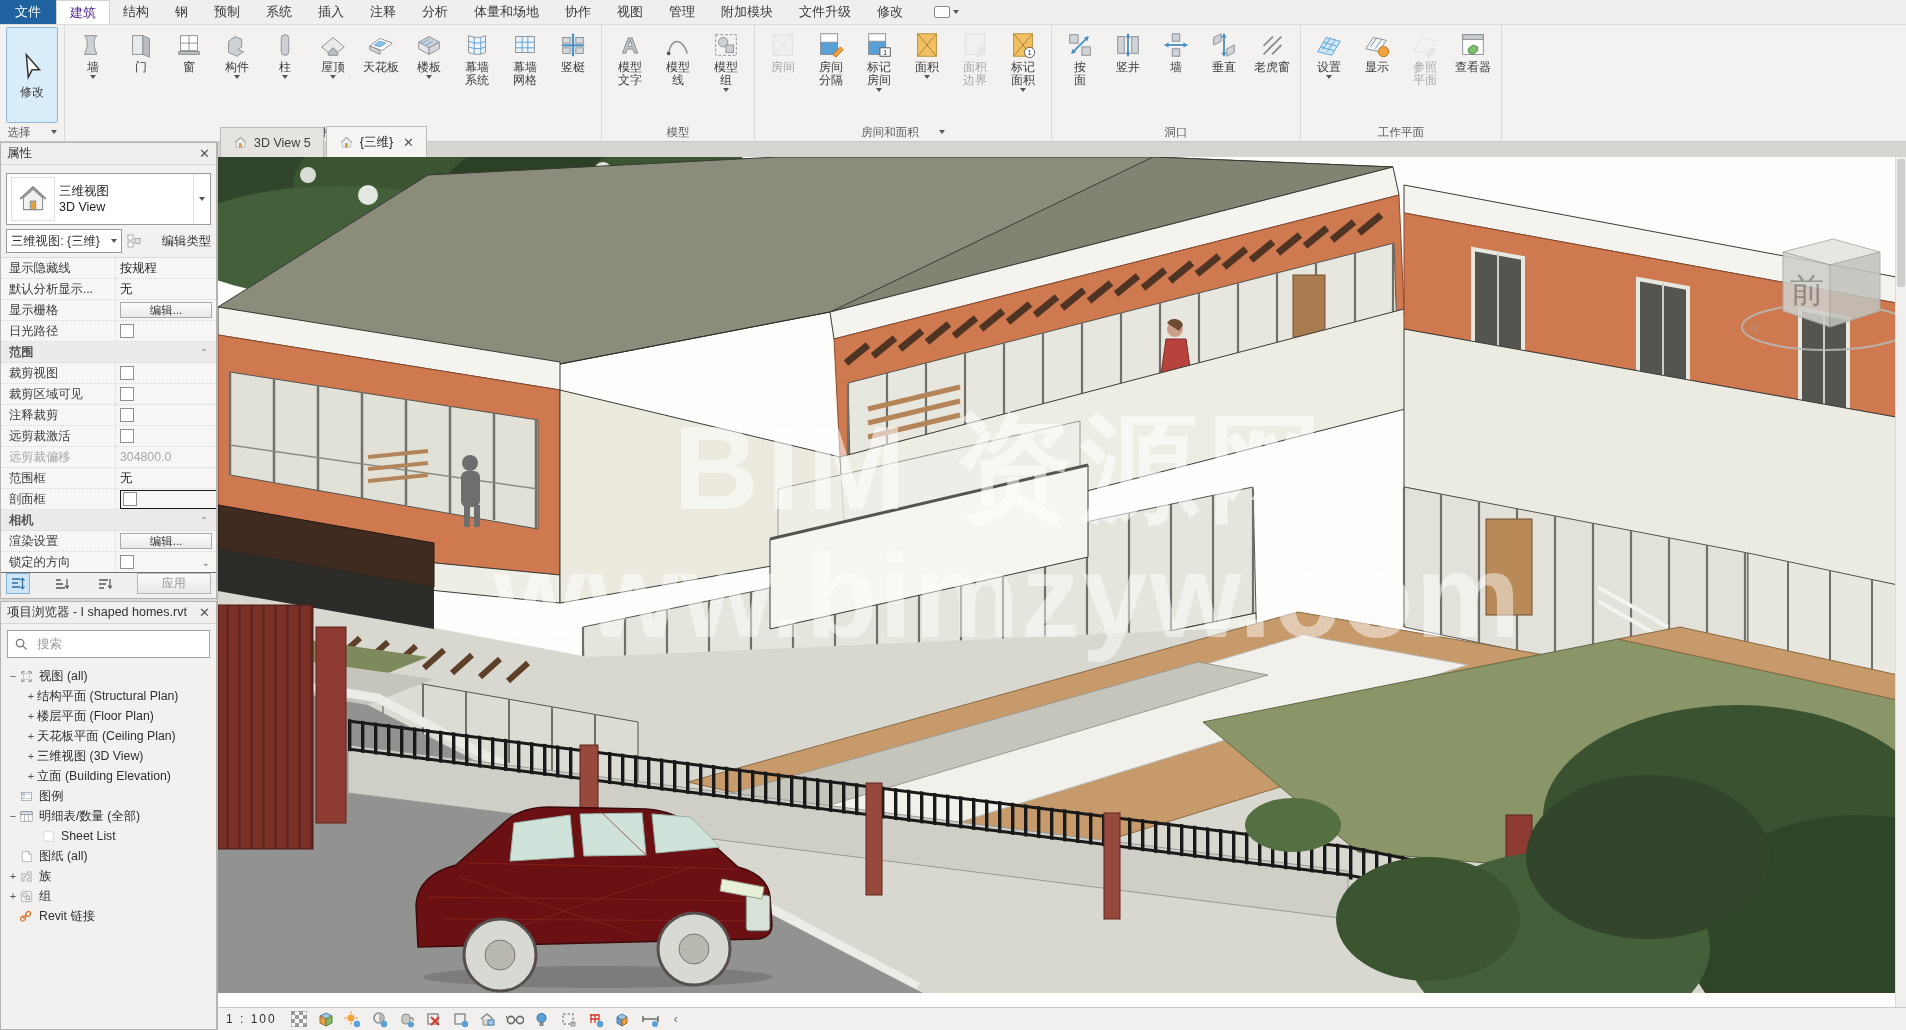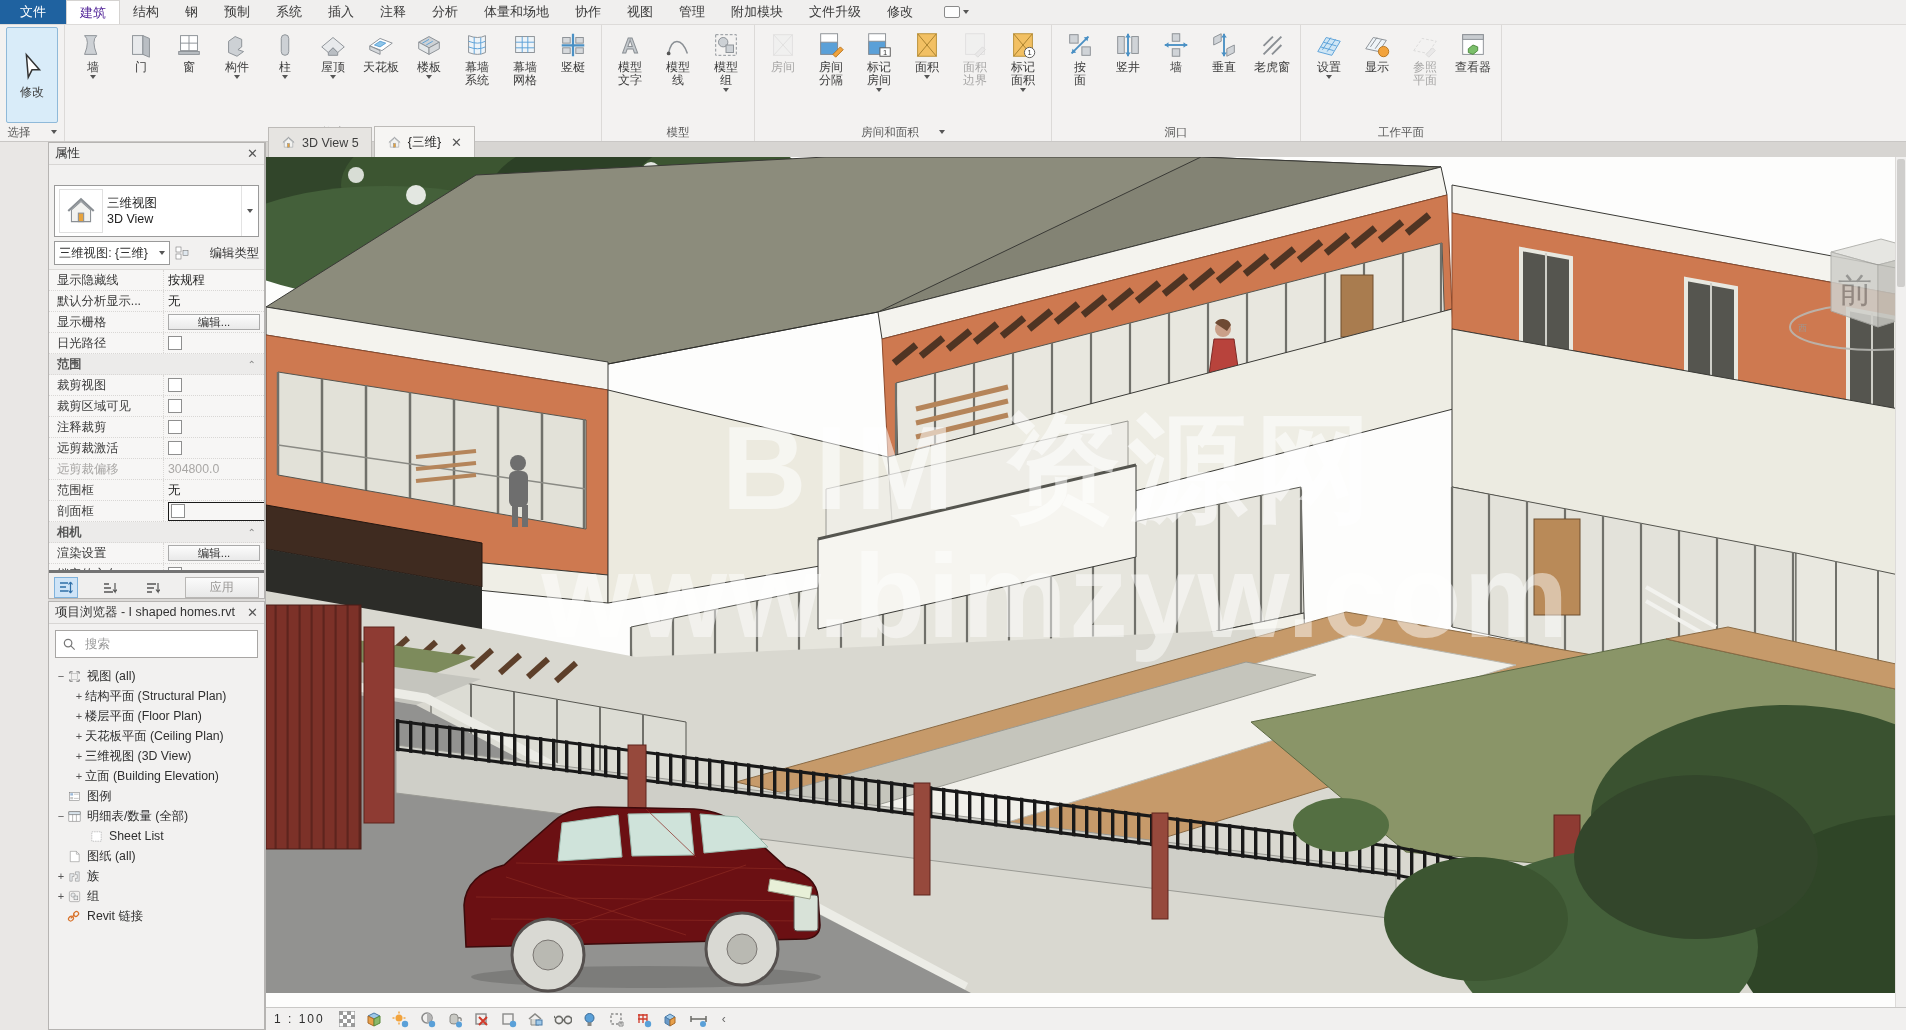--- a/index.html
+++ b/index.html
@@ -3,21 +3,21 @@
 <meta charset="utf-8">
 <style>
   html,body{margin:0;padding:0;}
   body{width:1906px;height:1030px;overflow:hidden;background:#e9e7e5;
        font-family:"Liberation Sans","DejaVu Sans",sans-serif;font-size:12px;color:#333;
        -webkit-font-smoothing:antialiased;}
   .app{width:1906px;height:1030px;display:flex;flex-direction:column;}
 
   
   .menubar{height:24px;background:#f0efee;display:flex;align-items:stretch;border-bottom:1px solid #dddbd9;}
-  .filebtn{width:66px;background:#1f62a0;color:#fff;display:flex;align-items:center;justify-content:center;font-size:13px;}
+  .filebtn{width:56px;background:#1f62a0;color:#fff;display:flex;align-items:center;justify-content:center;font-size:13px;}
   .mtab{padding:0 13px;display:flex;align-items:center;font-size:13px;color:#3b3b3b;cursor:default;}
   .mtab.active{background:#fff;border:1px solid #d5d3d1;border-bottom:none;color:#4c1d95;}
   .mcollapse{margin-left:10px;display:flex;align-items:center;gap:3px;padding:0 8px;color:#666;}
   .mcollapse .box{width:14px;height:10px;border:1px solid #8a8a8a;border-radius:2px;background:#fdfdfd;}
   .tri{width:0;height:0;border-left:3.5px solid transparent;border-right:3.5px solid transparent;border-top:4px solid #555;}
 
   
   .ribbon{height:116px;background:#f3f2f1;display:flex;align-items:stretch;border-bottom:1px solid #c9c7c5;}
   .rgroup{display:flex;flex-direction:column;border-right:1px solid #dcdad8;padding:2px 4px 0 4px;}
   .rtools{flex:1;display:flex;align-items:flex-start;}
@@ -27,49 +27,49 @@
   .tlabel{margin-top:1px;font-size:12px;line-height:13px;text-align:center;white-space:pre-line;color:#3c3c3c;}
   .tool .caret{margin:1px auto 2px;}
   .caret{width:0;height:0;border-left:3.5px solid transparent;border-right:3.5px solid transparent;border-top:4px solid #555;}
   .tool.dis{filter:grayscale(1);opacity:.42;}
   .selpanel{display:flex;flex-direction:column;border-right:1px solid #dcdad8;padding:2px 6px 0 6px;}
   .modbtn{width:50px;flex:1;background:#d9ecf9;border:1px solid #8fb9d9;border-radius:2px;
           display:flex;flex-direction:column;align-items:center;justify-content:center;gap:3px;}
   .modbtn .tlabel{font-size:12px;}
 
   
-  .main{flex:1;display:flex;min-height:0;padding-left:48px;}
+  .main{flex:1;display:flex;min-height:0;}
   .leftcol{width:217px;flex:none;display:flex;flex-direction:column;background:#dcdad8;}
 
   .panel{background:#f2f1f0;border:1px solid #b6b4b2;display:flex;flex-direction:column;min-height:0;}
   .ptitle{height:21px;flex:none;display:flex;align-items:center;padding:0 6px;font-size:12.5px;color:#333;background:#f0efee;border-bottom:1px solid #d8d6d4;}
   .ptitle .x{margin-left:auto;color:#555;font-size:13px;line-height:1;}
   .props{height:455px;flex:none;}
-  .typebox{margin:20px 5px 2px 5px;height:50px;background:#fff;border:1px solid #9a9a9a;display:flex;align-items:center;}
+  .typebox{margin:8px 5px 2px 5px;height:50px;background:#fff;border:1px solid #9a9a9a;display:flex;align-items:center;}
   .typebox .hico{width:42px;height:42px;margin:0 4px;flex:none;border:1px solid #e0e0e0;display:flex;align-items:center;justify-content:center;}
   .typebox .tname{flex:1;font-size:12.5px;line-height:16px;color:#222;}
   .typebox .chev{width:16px;align-self:stretch;display:flex;align-items:center;justify-content:center;border-left:1px solid #e3e3e3;}
   .selrow{margin:2px 5px;height:24px;display:flex;align-items:center;gap:4px;}
   .selbox{flex:1;height:22px;background:#fff;border:1px solid #9a9a9a;display:flex;align-items:center;padding:0 4px;font-size:12.3px;}
   .selbox .chev{margin-left:auto;}
   .edittype{display:flex;align-items:center;gap:20px;font-size:12.3px;color:#333;white-space:nowrap;}
   .pgrid{flex:1;margin:2px 0 0 0;background:#f7f6f5;overflow:hidden;position:relative;border-top:1px solid #dcdad8;}
   .prow{height:20px;display:flex;align-items:center;border-bottom:1px dotted #d9d7d5;font-size:12.3px;}
   .prow .pl{width:106px;flex:none;padding-left:8px;color:#3c3c3c;overflow:hidden;white-space:nowrap;}
   .prow .pv{flex:1;display:flex;align-items:center;padding:0 4px;color:#222;border-left:1px dotted #d9d7d5;align-self:stretch;}
   .prow.dis .pl,.prow.dis .pv{color:#a9a7a5;}
   .prow.sec{background:#ecebea;font-size:12.3px;color:#444;}
   .prow.sec .pl{width:auto;font-weight:bold;color:#555;}
   .prow.sec .secchev{margin-left:auto;margin-right:8px;color:#888;font-size:10px;}
   .cb{width:12px;height:12px;border:1px solid #8f8f8f;background:#fff;flex:none;}
   .pvbtn{width:100%;height:16px;background:linear-gradient(#fcfcfc,#e9e9e9);border:1px solid #aaa;
          font-size:11.5px;color:#333;display:flex;align-items:center;justify-content:center;}
   .secboxwrap{width:110px;height:17px;border:1.6px solid #1a1a1a;display:flex;align-items:center;padding-left:2px;background:#f7f6f5;}
   .scrollchev{margin-left:auto;margin-right:2px;color:#777;font-size:10px;}
-  .sortbar{height:25px;flex:none;display:flex;align-items:flex-end;gap:20px;padding:0 5px;background:#f0efee;border-top:3px solid #737373;}
+  .sortbar{height:25px;flex:none;display:flex;align-items:flex-start;gap:20px;padding:0 5px;background:#f0efee;border-top:1px solid #737373;}
   .sbtn{width:22px;height:19px;display:flex;align-items:center;justify-content:center;border:1px solid transparent;}
   .sbtn.on{background:#cfe4f7;border-color:#7fb2dc;}
   .applybtn{margin-left:auto;width:74px;height:19px;background:linear-gradient(#fbfbfb,#e8e8e8);border:1px solid #b9b7b5;
             color:#9b9997;display:flex;align-items:center;justify-content:center;font-size:12px;}
 
   .browser{flex:1;margin-top:2px;}
   .searchrow{margin:6px 6px;height:26px;flex:none;background:#fff;border:1px solid #a8a6a4;display:flex;align-items:center;padding:0 6px;gap:6px;}
   .searchrow input{border:none;outline:none;flex:1;font-size:12.5px;font-family:inherit;color:#333;background:transparent;}
   .searchrow input::placeholder{color:#9a9a9a;}
   .tree{flex:1;overflow:hidden;padding-top:2px;}

